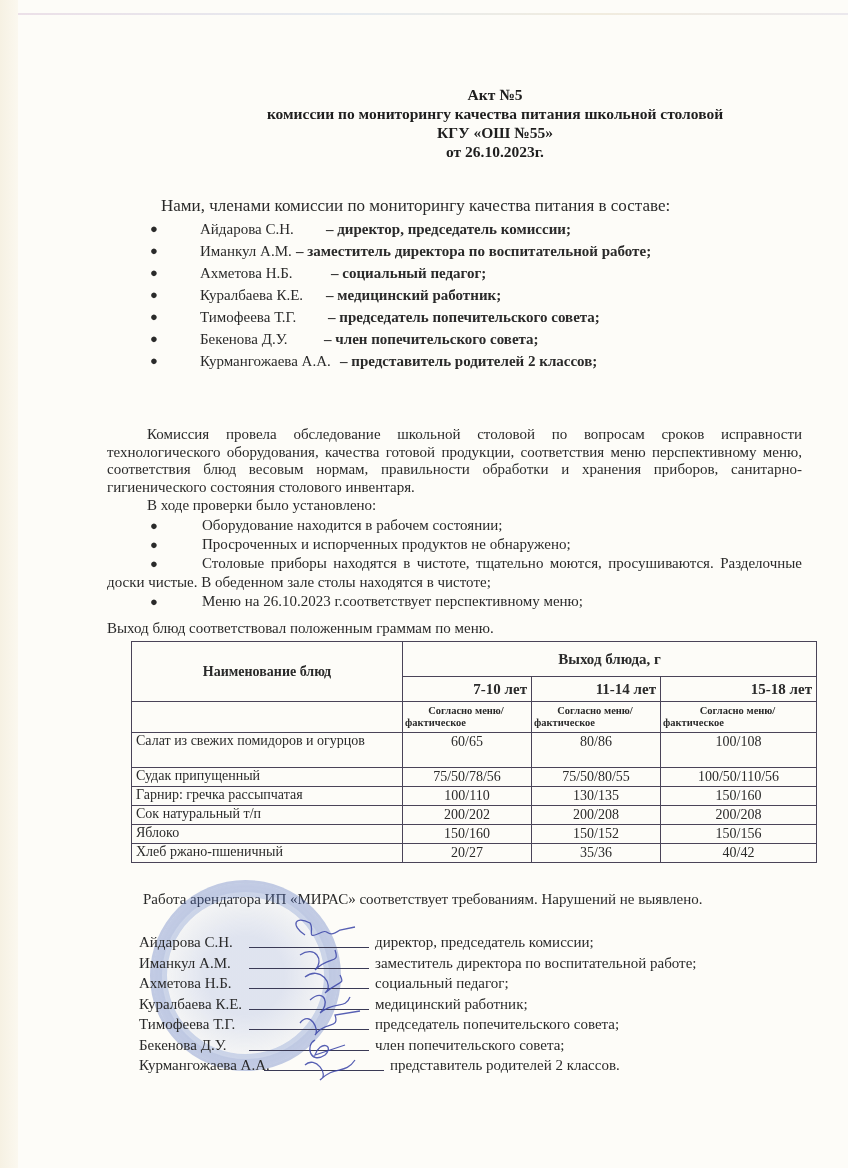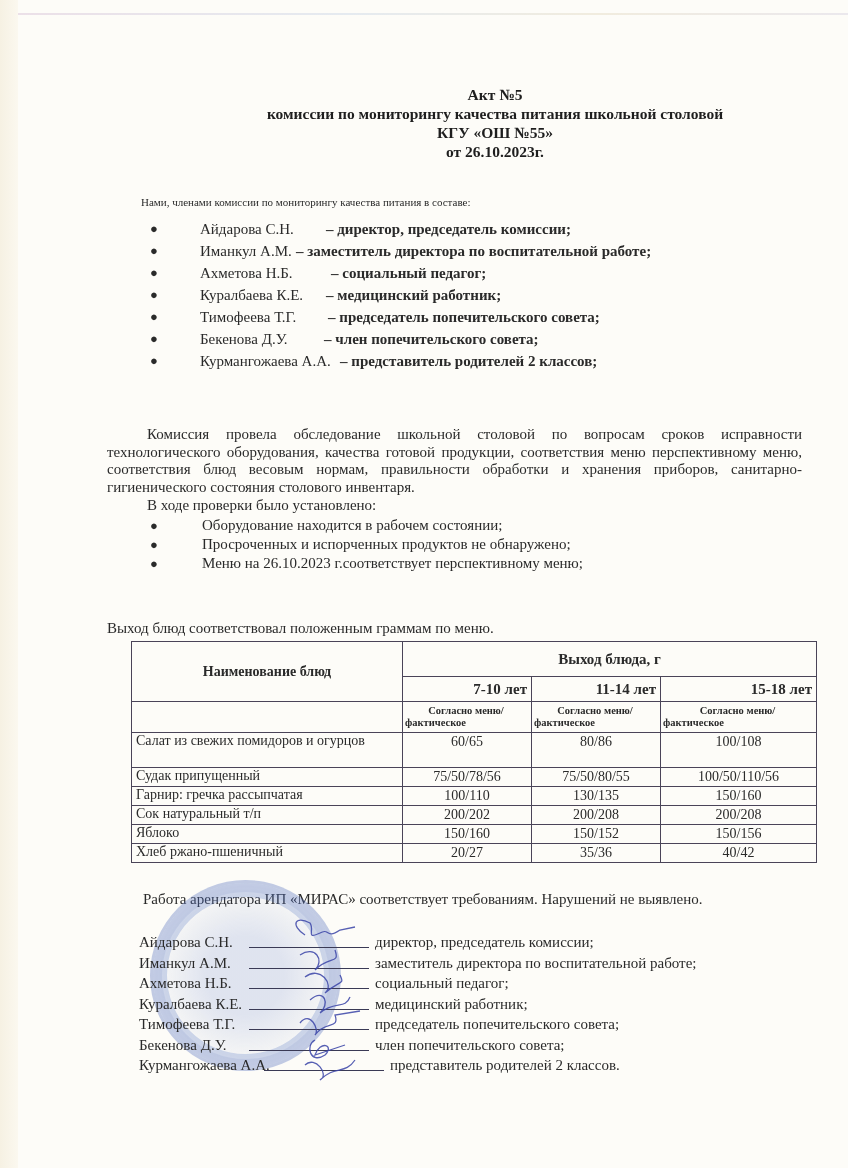--- a/index.html
+++ b/index.html
@@ -9,21 +9,21 @@
     color: #2a2a2a; position: relative; overflow: hidden;
   }
   .scan-edge-top { position: absolute; left: 18px; right: 0; top: 13px; height: 2px;
     background: linear-gradient(90deg, #e7d9e4, #dfe6ee 40%, #eee8d8 70%, #e6e3ea); opacity: .8; }
   .scan-edge-left { position: absolute; left: 0; top: 0; width: 18px; height: 100%;
     background: linear-gradient(90deg, #f6f1e3, #fbf8ef); }
   .page { position: absolute; left: 0; top: 0; width: 848px; height: 1168px; }
   .title-block { position: absolute; top: 85px; left: 16px; width: 848px; text-align: center;
     font-weight: bold; font-size: 15.5px; line-height: 19px; color: #1e1e1e; }
   .title-block div { margin-left: 110px; }
-  .intro { position: absolute; top: 196px; left: 141px; font-size: 11px; }
+  .intro { position: absolute; top: 196px; left: 161px; font-size: 17px; }
   .members { position: absolute; top: 218px; left: 150px; font-size: 15px; }
   .member-row { height: 22px; line-height: 22px; display: flex; white-space: nowrap; }
   .bullet { width: 50px; font-size: 13px; }
   .m-name { display: inline-block; }
   .m-role { display: inline-block; font-weight: bold; }
   .conclusion-line { position: absolute; top: 374px; left: 138px; font-size: 15px; }
   .para { position: absolute; top: 426px; left: 107px; width: 695px; font-size: 15px;
     line-height: 17.5px; text-align: justify; text-indent: 40px; }
   .found-title { position: absolute; top: 497px; left: 147px; font-size: 15px; }
   .findings { position: absolute; top: 516px; left: 107px; width: 695px; font-size: 15px; }
@@ -122,20 +122,23 @@
 
   <div class="findings">
     <div class="f-row">
       <span class="bullet">●</span>
       <span>Оборудование находится в рабочем состоянии;</span>
     </div>
     <div class="f-row">
       <span class="bullet">●</span>
       <span>Просроченных и испорченных продуктов не обнаружено;</span>
     </div>
+    <div class="f-row wrap">
+      <span class="bullet">●</span><span>Столовые приборы находятся в чистоте, тщательно моются, просушиваются. Разделочные доски чистые. В обеденном зале столы находятся в чистоте;</span>
+    </div>
     <div class="f-row">
       <span class="bullet">●</span>
       <span>Меню на 26.10.2023 г.соответствует перспективному меню;</span>
     </div>
   </div>
 
   <div class="yield-line">Выход блюд соответствовал положенным граммам по меню.</div>
 
   <table class="menu">
     <tbody>

